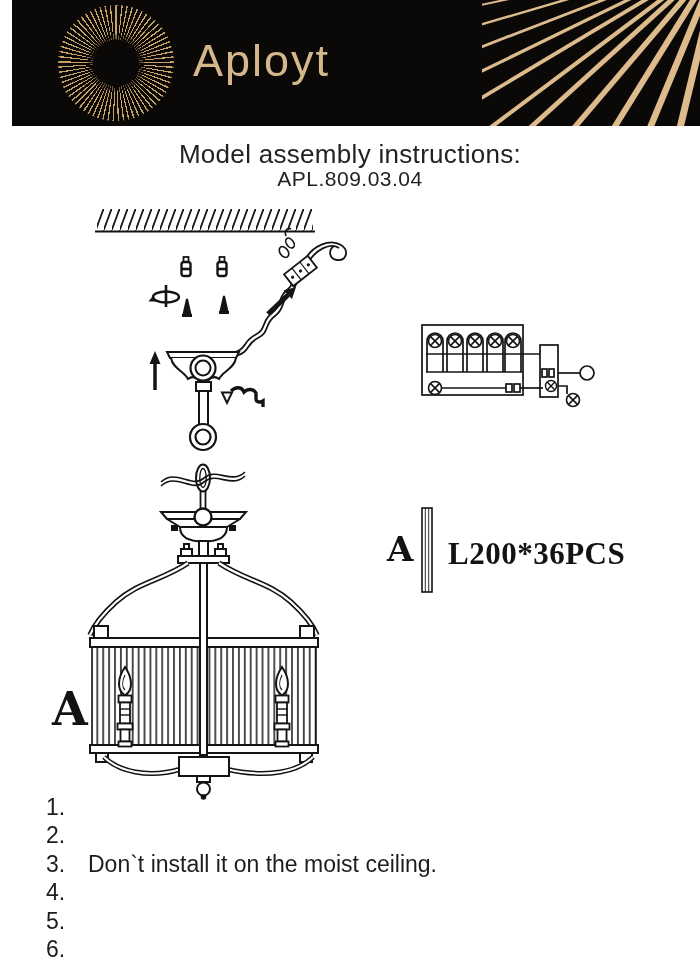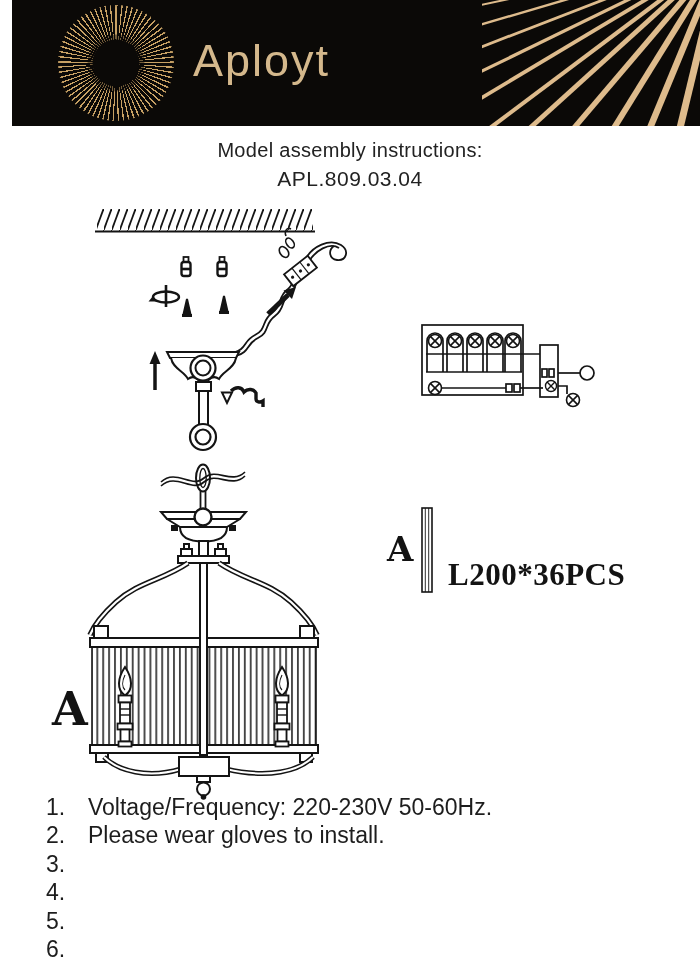--- a/index.html
+++ b/index.html
@@ -24,37 +24,37 @@
     transform:translate(-50%,-50%);border-radius:50%;
     background:var(--header_bg,#0b0907);box-shadow:0 0 0 5px rgba(11,9,7,.45);
   }
   .brand{
     position:absolute;left:181px;top:35px;font-size:45px;font-weight:400;
     letter-spacing:2px;color:var(--gold_light,#d4b88c);
   }
   .rays{position:absolute;right:0;top:0;display:block;}
   .title{
     position:absolute;left:0;top:139px;width:700px;text-align:center;
-    font-size:20px;letter-spacing:.3px;color:#222;
+    font-size:26px;letter-spacing:.3px;color:#222;
   }
   .model{
     position:absolute;left:0;top:167px;width:700px;text-align:center;
     font-size:21px;letter-spacing:.5px;color:#222;
   }
   .drawing{position:absolute;left:0;top:195px;color:#141414;}
   .label-a-main{
     position:absolute;left:52px;top:682px;
     font-family:"DejaVu Serif",serif;font-weight:700;font-size:46px;color:#131313;
   }
   .label-a-part{
     position:absolute;left:387px;top:529px;
     font-family:"DejaVu Serif",serif;font-weight:700;font-size:34px;color:#131313;
   }
   .label-spec{
-    position:absolute;left:448px;top:557px;
+    position:absolute;left:448px;top:536px;
     font-family:"Liberation Serif",serif;font-weight:700;font-size:31px;
     letter-spacing:.5px;color:#131313;white-space:nowrap;
   }
   .instructions{position:absolute;left:46px;top:793px;width:630px;}
   .li{display:flex;font-size:23px;line-height:28.4px;color:#1d1d1d;}
   .li .num{width:42px;flex:0 0 42px;}
   .li .txt{white-space:nowrap;}
 </style>
 </head>
 <body>
@@ -286,28 +286,27 @@
   </g>
 </svg>
 
 <div class="label-a-main">A</div>
 <div class="label-a-part">A</div>
 <div class="label-spec">L200*36PCS</div>
 
 <div class="instructions">
   <div class="li">
     <span class="num">1.</span>
-    <span class="txt">Voltage/Frequency: 220-230V 50-60Hz.</span>
   </div>
   <div class="li">
     <span class="num">2.</span>
-    <span class="txt">Please wear gloves to install.</span>
   </div>
   <div class="li">
     <span class="num">3.</span>
+    <span class="txt">Don`t install it on the moist ceiling.</span>
   </div>
   <div class="li">
     <span class="num">4.</span>
   </div>
   <div class="li">
     <span class="num">5.</span>
   </div>
   <div class="li">
     <span class="num">6.</span>
   </div>

